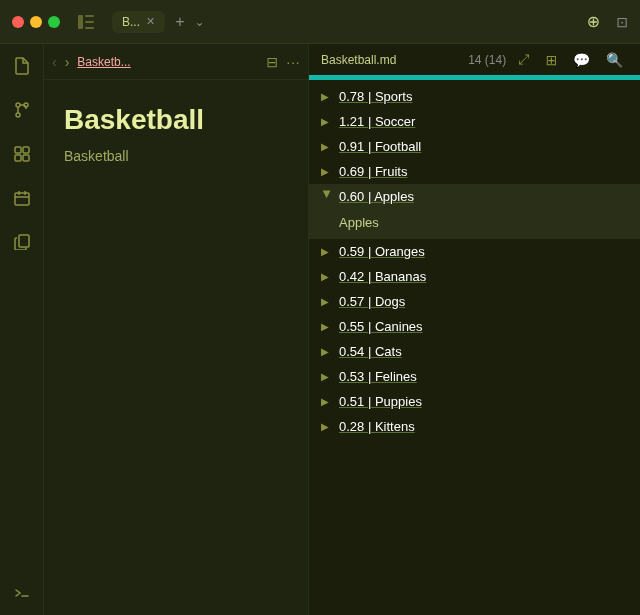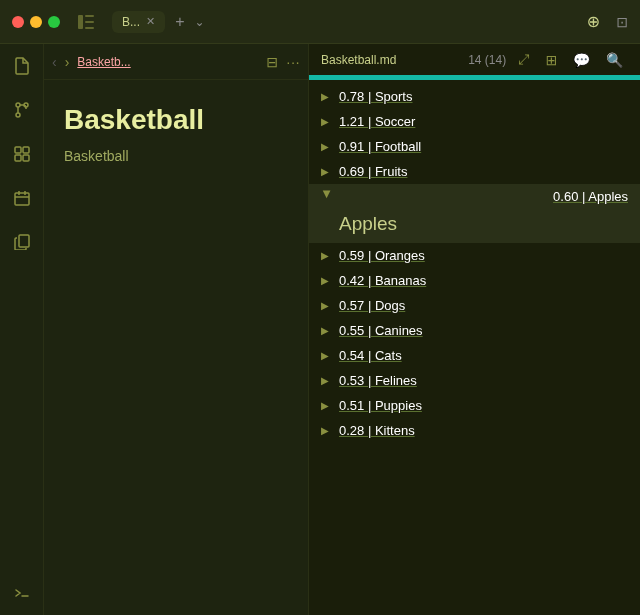--- a/index.html
+++ b/index.html
@@ -222,21 +222,21 @@
       display: flex;
       flex-direction: column;
     }
     .result-row {
       display: flex;
       align-items: center;
       padding: 5px 12px;
       cursor: pointer;
       gap: 6px;
     }
-    .result-row.expanded { background: #2a3018; justify-content: space-between; }
+    .result-row.expanded { background: #2a3018; }
 
     .chevron-icon {
       font-size: 10px;
       color: #8a9040;
       width: 12px;
       flex-shrink: 0;
     }
     .chevron-icon.down { transform: rotate(90deg); }
 
     .result-link {
@@ -245,21 +245,21 @@
       text-decoration: underline;
       text-decoration-color: #5a7030;
       cursor: pointer;
     }
 
     .result-expanded-content {
       padding: 4px 12px 8px 30px;
       background: #2a3018;
     }
     .result-expanded-content span {
-      font-size: 19px;
+      font-size: 13px;
       color: #c8d08a;
     }
   </style>
 </head>
 <body>
 
 <div class="titlebar">
   <div class="traffic-lights">
     <div class="traffic-light tl-red"></div>
     <div class="traffic-light tl-yellow"></div>

